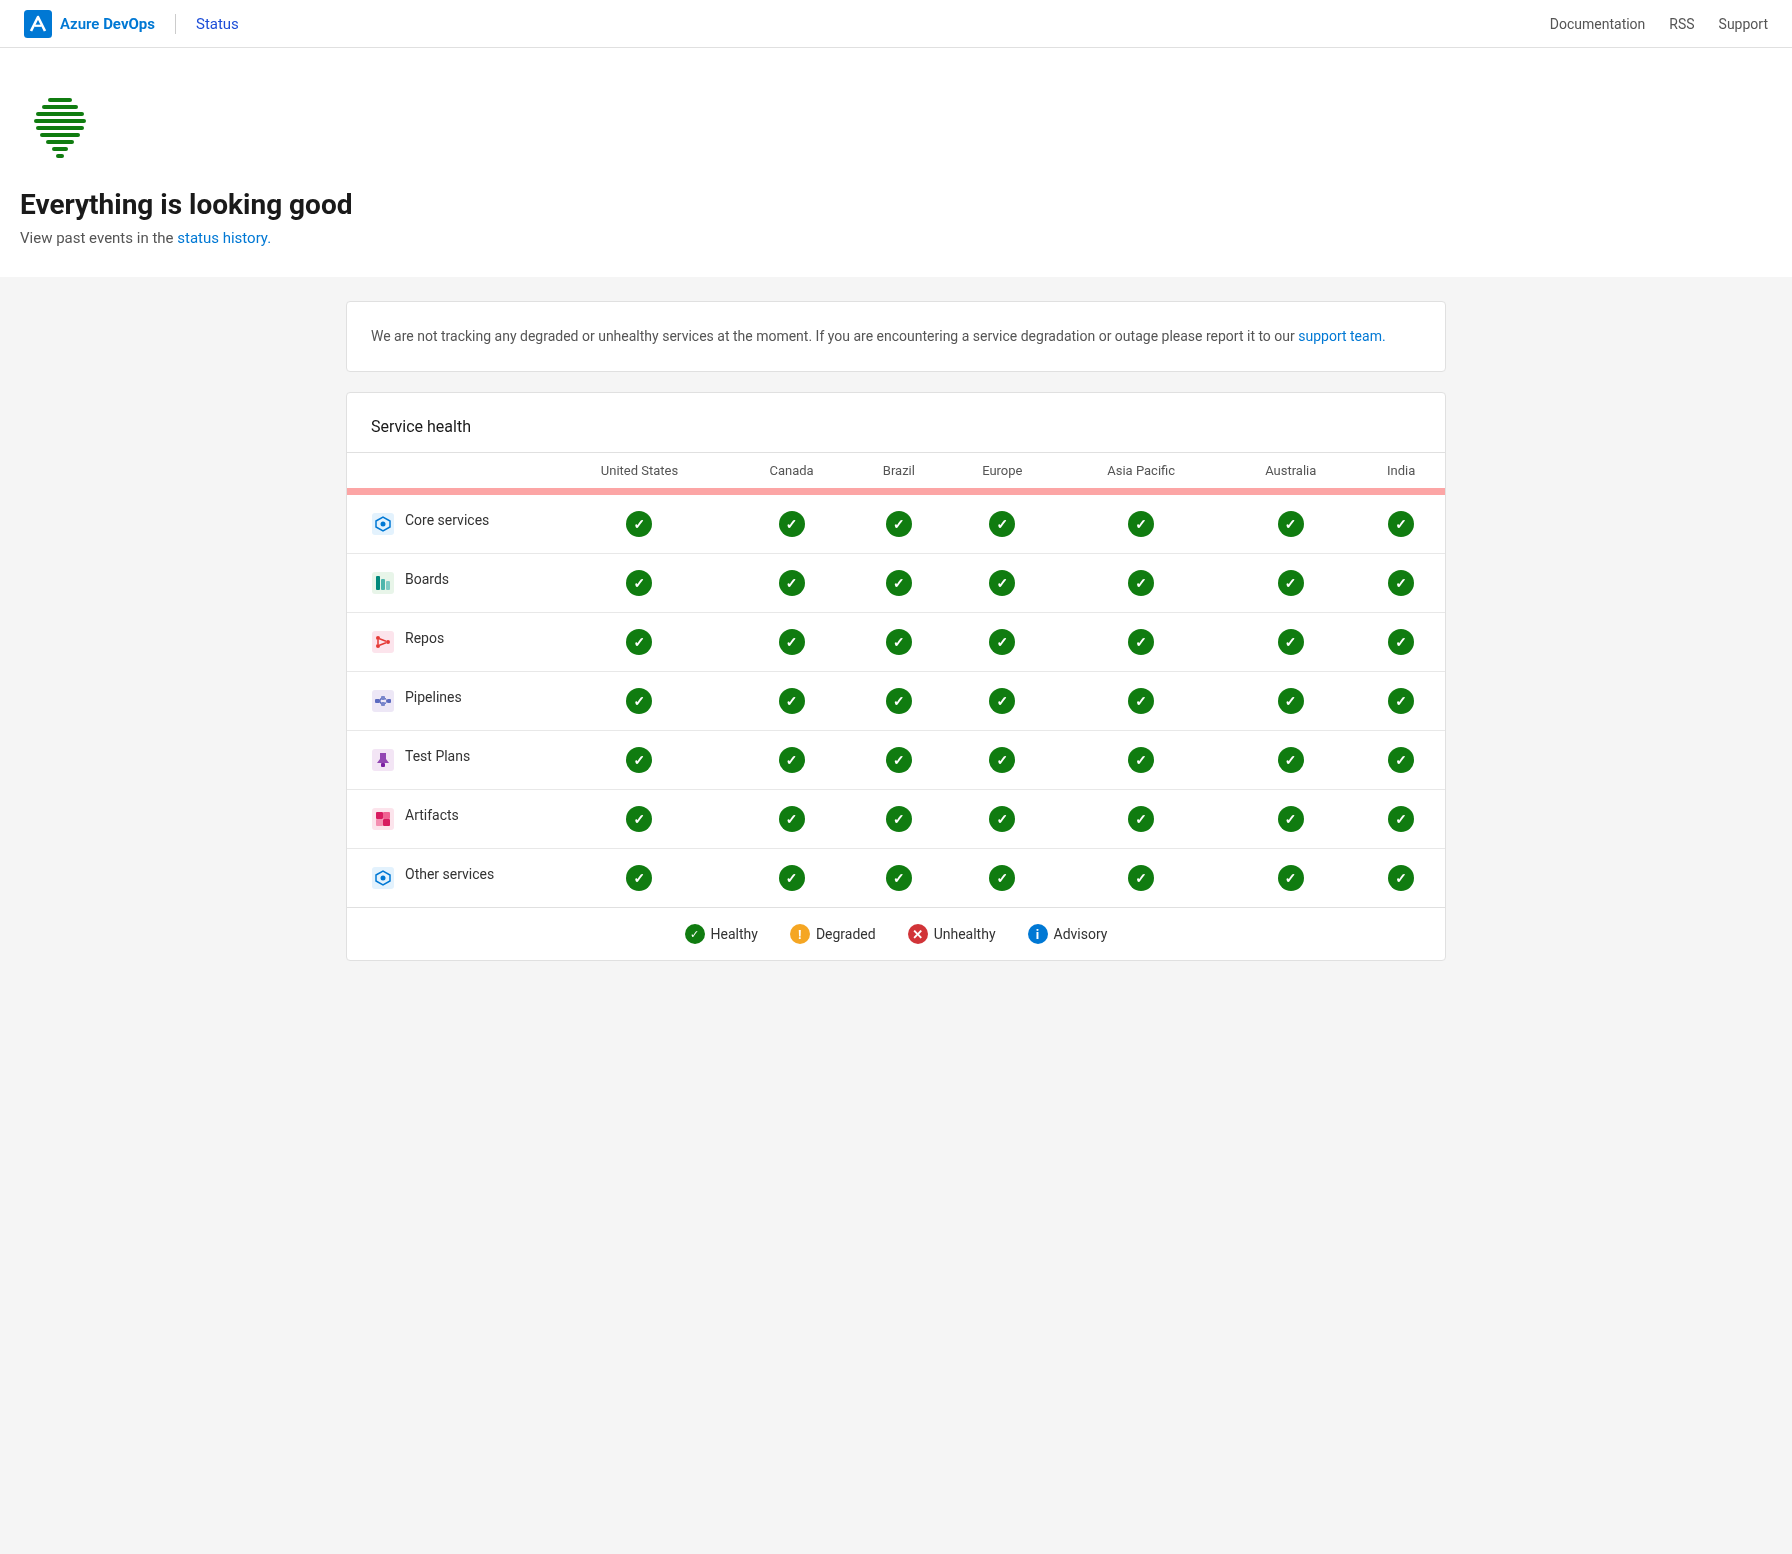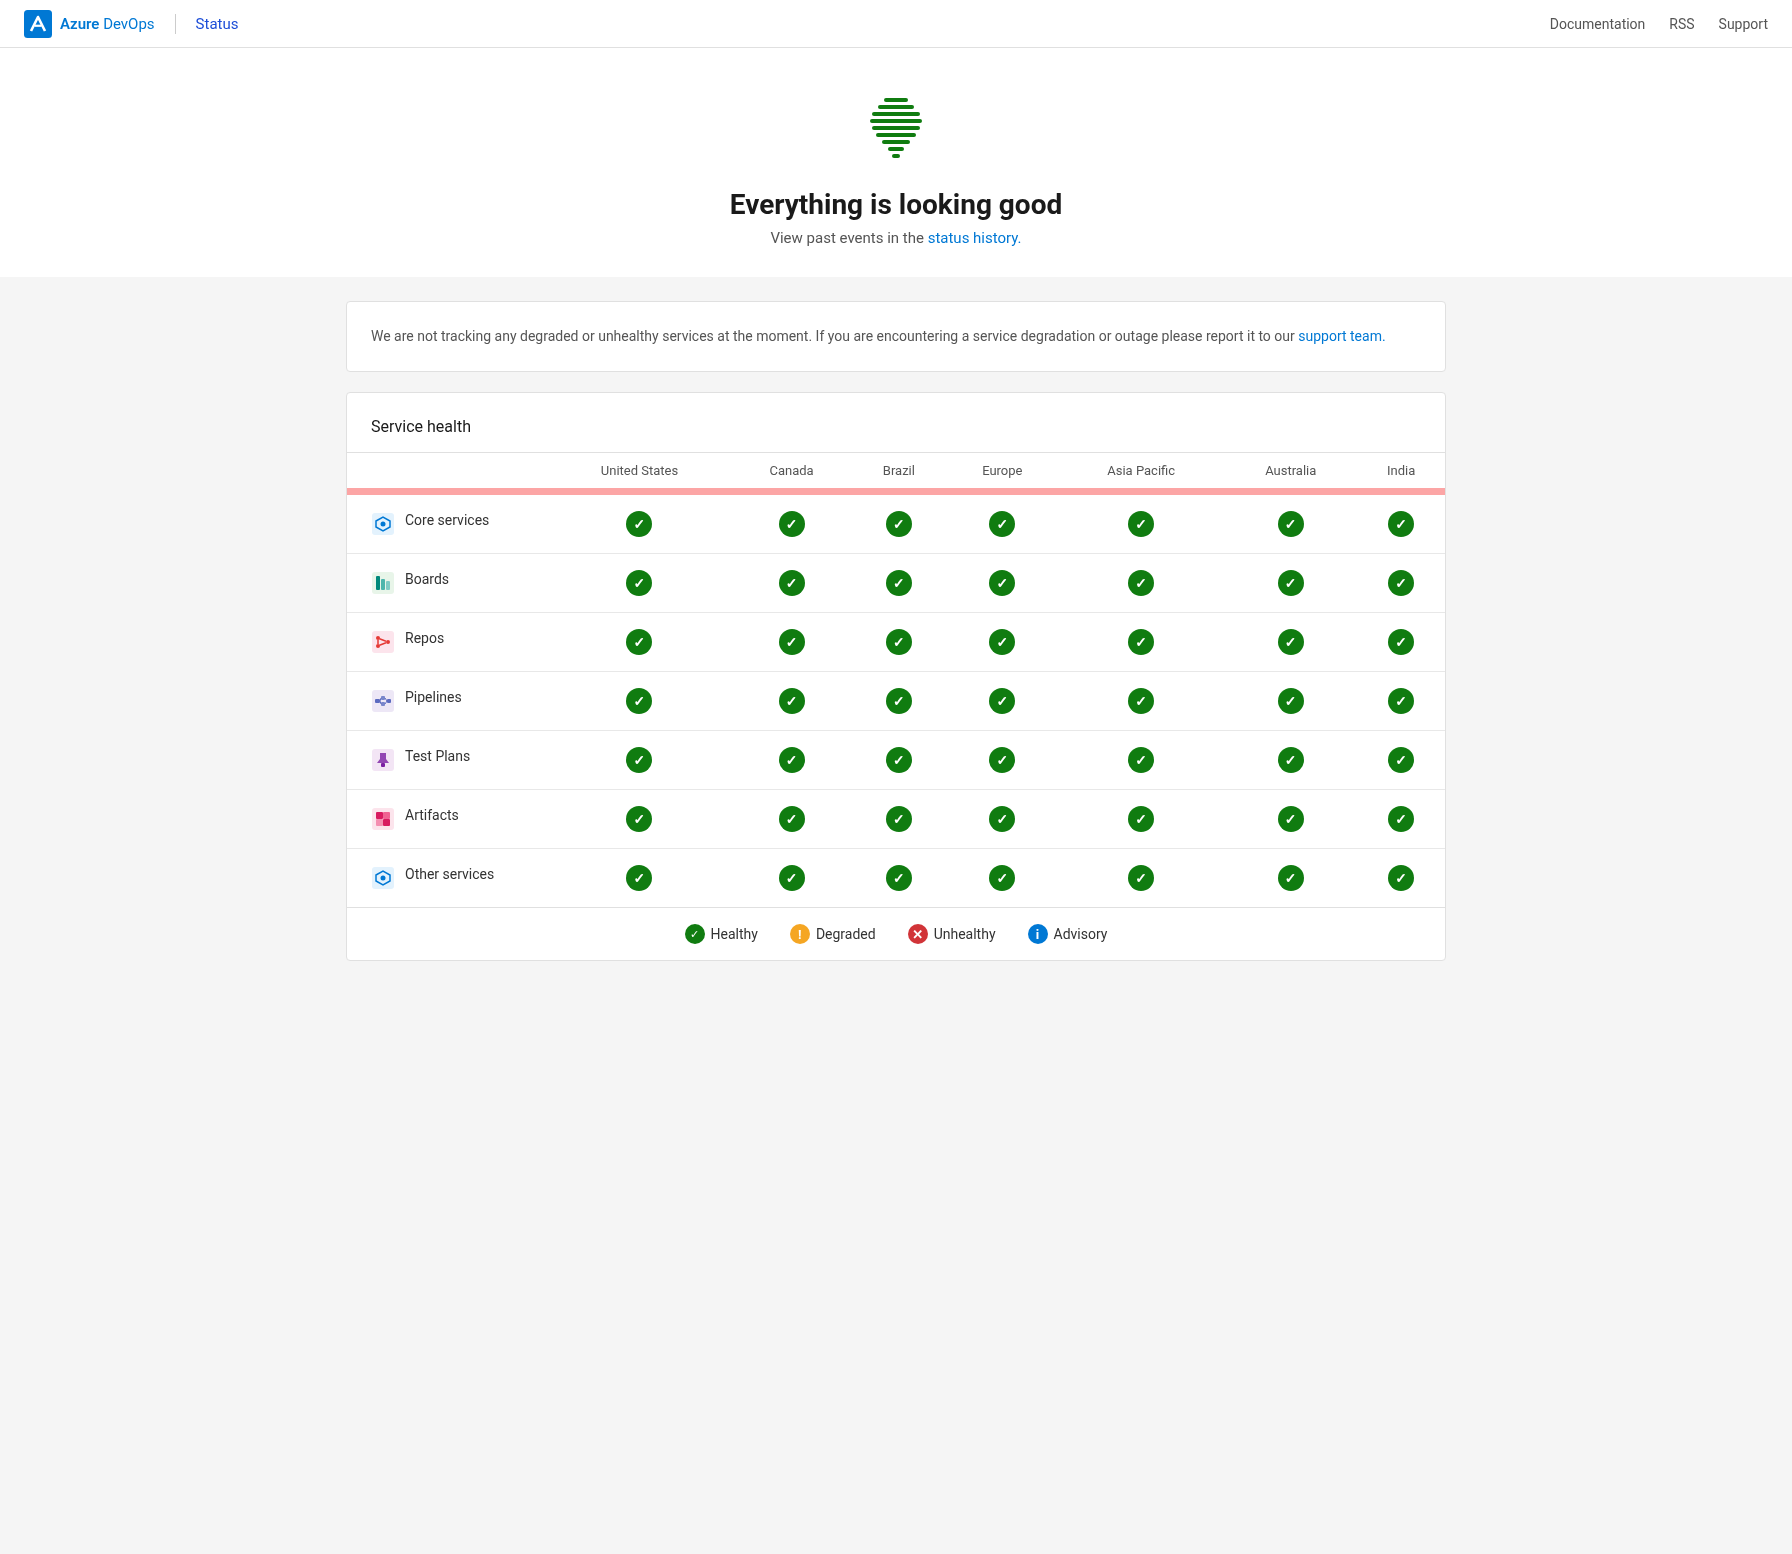--- a/index.html
+++ b/index.html
@@ -54,21 +54,21 @@
     .header-link {
       font-size: 14px;
       color: #555;
       text-decoration: none;
       cursor: pointer;
     }
 
     
     .hero {
       background: #fff;
-      text-align: center;
+      text-align: left;
       padding: 40px 20px 30px;
     }
     .heart-logo {
       width: 80px;
       height: 80px;
       margin: 0 auto 16px;
     }
     .hero-title {
       font-size: 28px;
       font-weight: 700;
@@ -266,21 +266,21 @@
 <body>
 
 <header class="header">
   <div class="header-left">
     <svg class="azure-logo" viewBox="0 0 32 32" xmlns="http://www.w3.org/2000/svg">
       <rect width="32" height="32" rx="4" fill="#0078d4"></rect>
       <path d="M8 24 L16 8 L24 24" fill="none" stroke="white" stroke-width="3" stroke-linejoin="round"></path>
       <path d="M12 18 L20 18" fill="none" stroke="white" stroke-width="2.5"></path>
     </svg>
     <span class="header-brand">
-      <span>Azure</span> <span style="color:#0078d4;font-weight:400;">DevOps</span>
+      <span>Azure</span> <span style="color:#0078d4;font-weight:700;">DevOps</span>
     </span>
     <div class="header-divider"></div>
     <span class="header-status">Status</span>
   </div>
   <div class="header-right">
     <a class="header-link" href="#">Documentation</a>
     <a class="header-link" href="#">RSS</a>
     <a class="header-link" href="#">Support</a>
   </div>
 </header>

